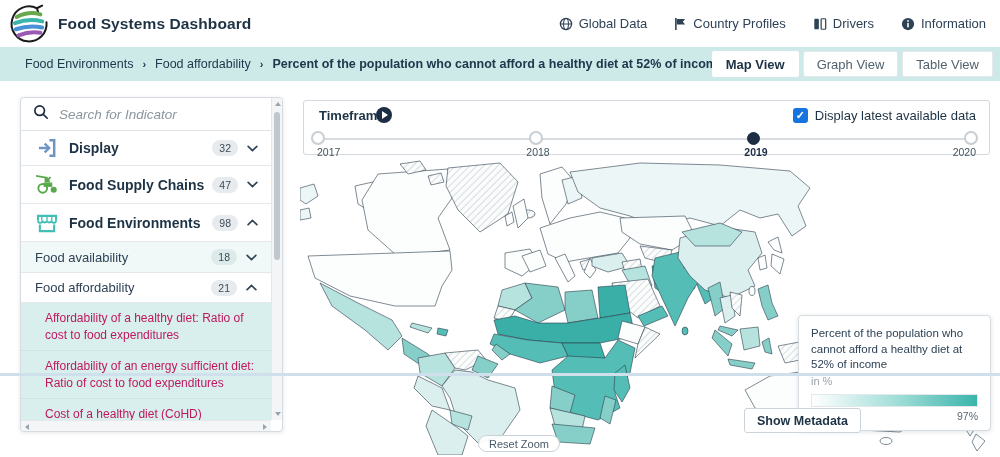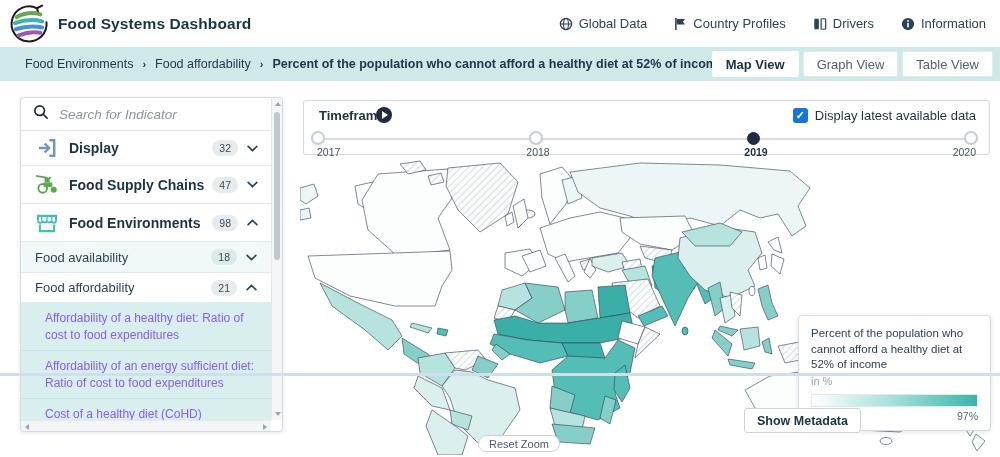--- a/index.html
+++ b/index.html
@@ -33,21 +33,21 @@
   .search-row { height:33px; display:flex; align-items:center; gap:10px; padding:0 12px; border-bottom:1px solid #dfe4e8; }
   .search-input { border:none; outline:none; flex:1; font-size:13.5px; font-style:italic; color:#5a6873; font-family:"Liberation Sans",sans-serif; background:transparent; }
   .search-input::placeholder { color:#8b969f; font-style:italic; }
   .sect { display:flex; align-items:center; padding:0 13px; border-bottom:1px solid #e4e8eb; background:#fff; cursor:pointer; }
   .sect .ic { width:26px; display:flex; justify-content:center; }
   .sect-label { font-size:14px; font-weight:bold; color:#1d3244; margin-left:9px; flex:1; }
   .badge { background:#e8ebed; color:#3c4c5a; font-size:10.5px; padding:2px 7px; border-radius:9px; }
   .chev { margin-left:9px; display:flex; }
   .subsect { display:flex; align-items:center; padding:0 14px; border-bottom:1px solid #e4e8eb; cursor:pointer; }
   .subsect-label { font-size:13px; color:#2e4256; flex:1; }
-  .indic { background:#d9efee; border-bottom:1px solid #c9e4e2; padding:7px 12px 7px 24px; font-size:12px; line-height:1.38; color:#8b5cf6; cursor:pointer; }
+  .indic { background:#d9efee; border-bottom:1px solid #c9e4e2; padding:7px 12px 7px 24px; font-size:12px; line-height:1.38; color:#be185d; cursor:pointer; }
   .vscroll { position:absolute; right:0; top:0; bottom:11px; width:11px; background:#f3f5f6; border-left:1px solid #e4e8eb; }
   .vthumb { position:absolute; left:2px; top:14px; width:6px; height:148px; background:#c1c8cd; border-radius:3px; }
   .hscroll { position:absolute; left:0; bottom:0; right:11px; height:11px; background:#f3f5f6; border-top:1px solid #e4e8eb; }
   .tri { position:absolute; width:0; height:0; }
 
   
   .timepanel { position:absolute; left:303px; top:100px; width:687px; height:55px; background:#fff; border:1px solid #d3d9de; border-radius:3px; }
   .tf-label { position:absolute; left:15px; top:7px; font-size:13px; font-weight:bold; color:#1d3244; }
   .playbtn { position:absolute; left:72px; top:6px; width:16px; height:16px; border-radius:50%; background:#1d2d44; display:flex; align-items:center; justify-content:center; cursor:pointer; }
   .playbtn span { width:0; height:0; border-left:6px solid #fff; border-top:4px solid transparent; border-bottom:4px solid transparent; margin-left:2px; }

